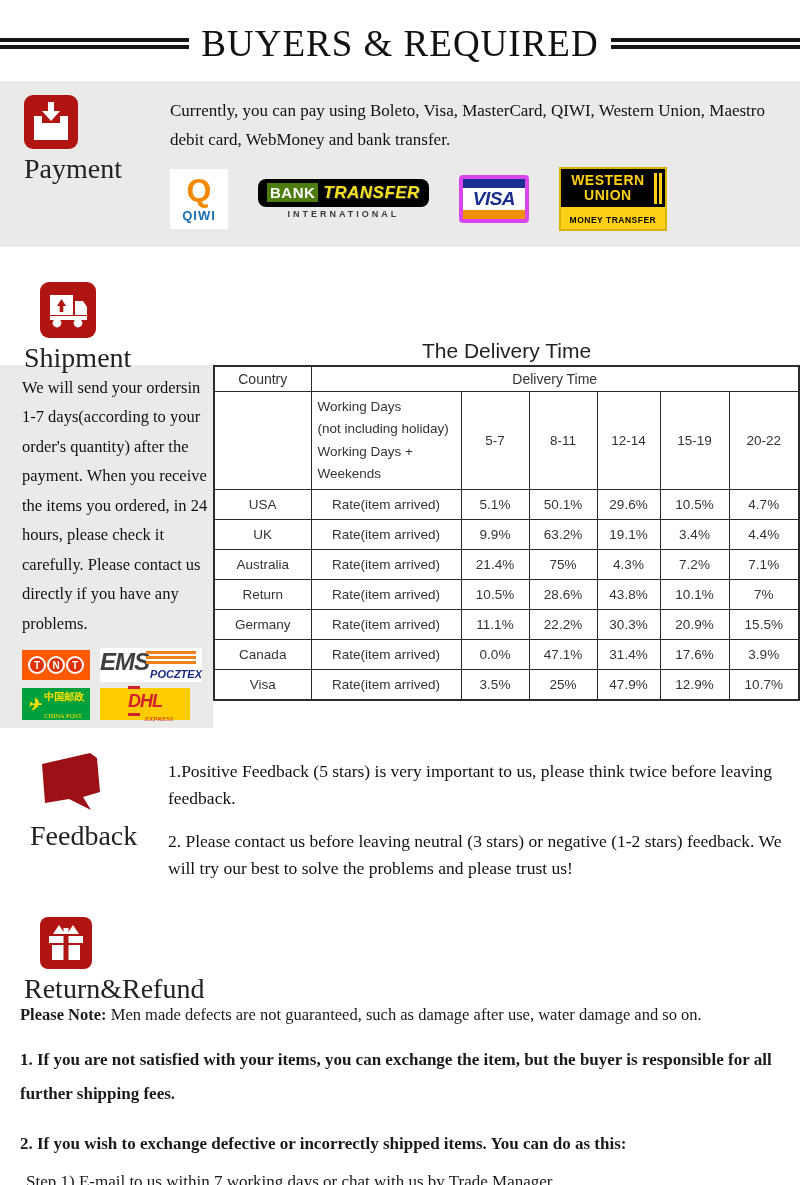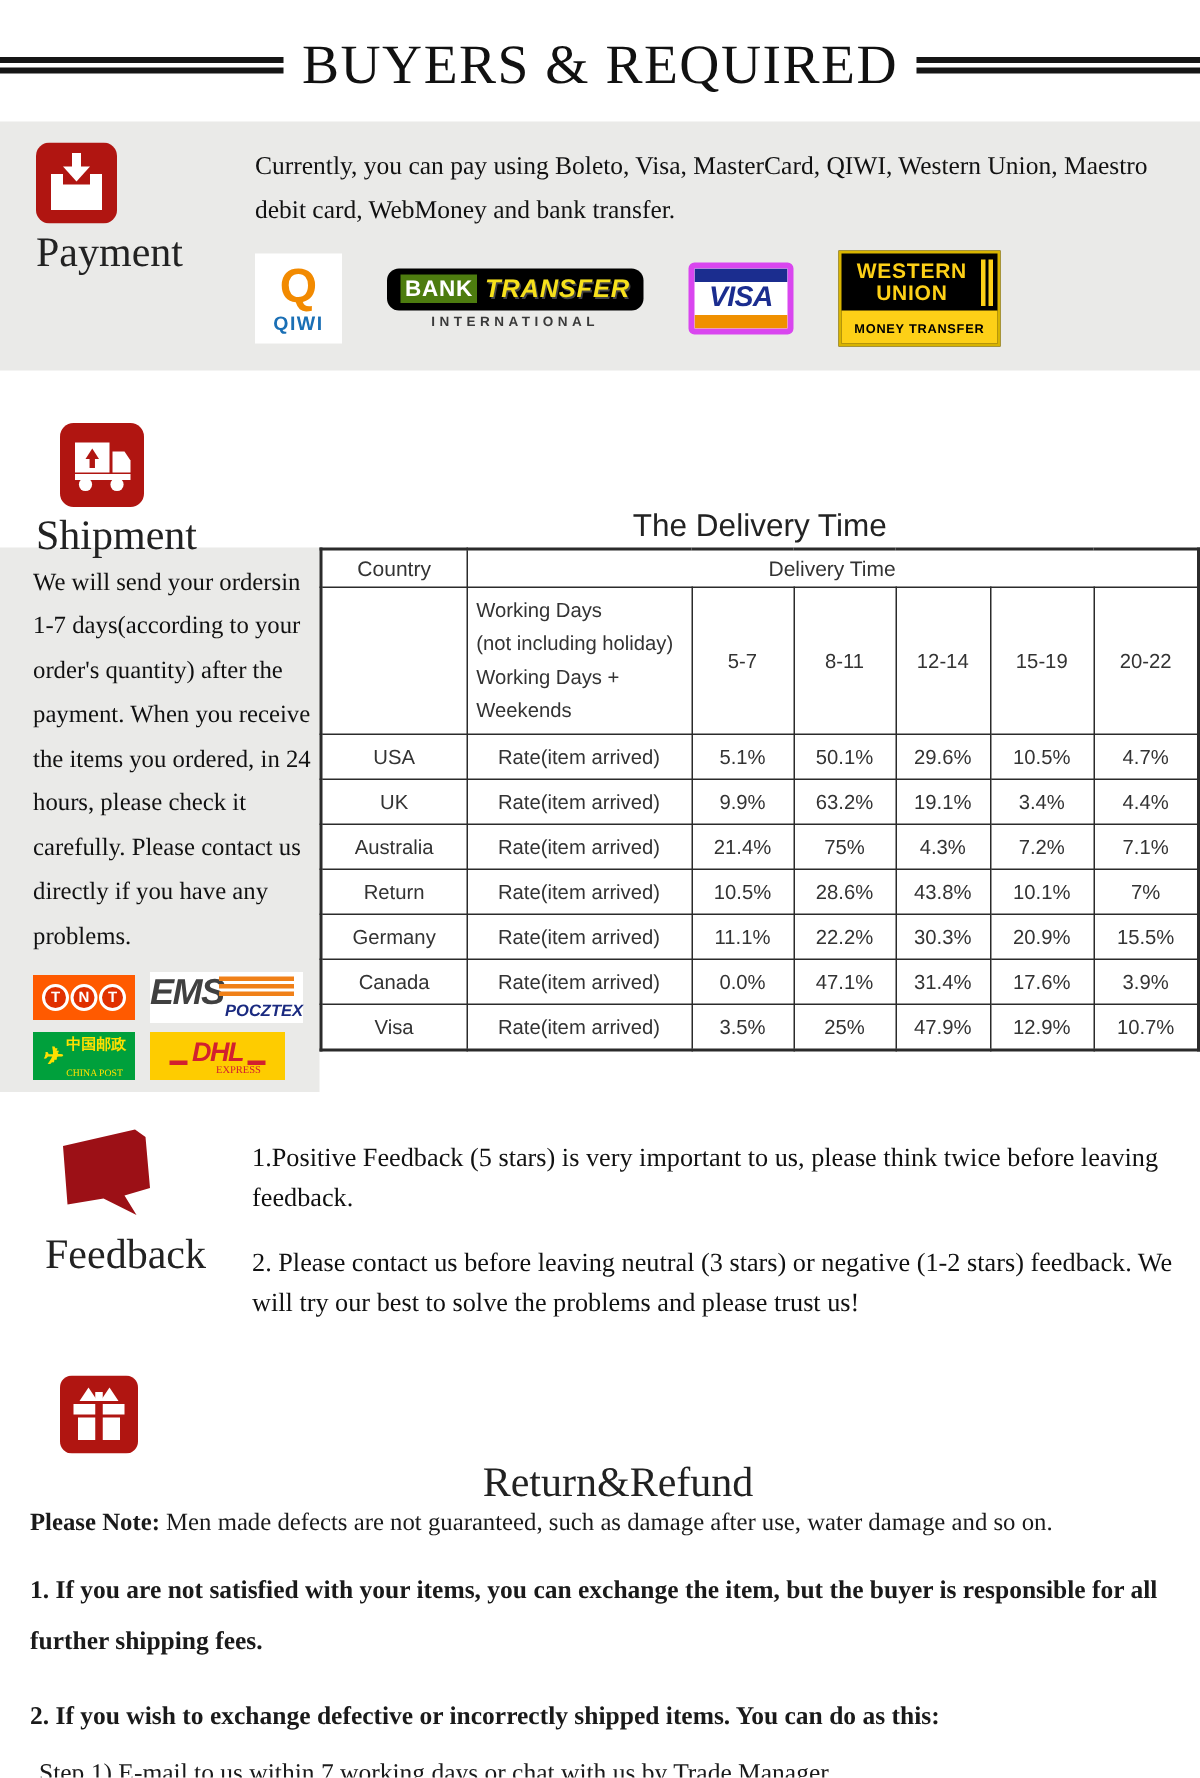--- a/index.html
+++ b/index.html
@@ -64,44 +64,44 @@
   .ems { width:102px; height:34px; background:#fff; position:relative; padding-top:2px; }
   .ems .e-word { color:#404040; font-weight:bold; font-style:italic; font-size:24px; line-height:1; letter-spacing:-1px; font-family:"Liberation Sans",sans-serif; }
   .ems .stripes { position:absolute; left:46px; top:3px; display:flex; flex-direction:column; gap:2px; }
   .ems .stripes i { width:50px; height:3px; background:#f08018; }
   .ems .p-word { position:absolute; right:0; bottom:2px; color:#1a2a80; font-weight:bold; font-style:italic; font-size:11px; font-family:"Liberation Sans",sans-serif; }
   .cpost { width:68px; height:32px; background:#00a03c; display:flex; align-items:center; justify-content:center; gap:3px; }
   .cpost .emblem { color:#ffe000; font-size:16px; font-weight:bold; font-style:italic; }
   .cpost .cn { color:#ffe000; font-size:10px; font-weight:bold; line-height:1.1; }
   .cpost .en { color:#ffe000; font-size:6.5px; line-height:1; }
   .dhl { width:90px; height:32px; background:#fecc00; display:flex; flex-direction:column; align-items:center; justify-content:center; }
-  .dhl .row { display:flex; align-items:flex-end; gap:3px; }
+  .dhl .row { display:flex; align-items:flex-start; gap:3px;flex-direction:column; }
   .dhl .dash { width:12px; height:3px; background:#d2202f; }
   .dhl .d-word { color:#d2202f; font-weight:bold; font-style:italic; font-size:18px; line-height:1; letter-spacing:-1px; font-family:"Liberation Sans",sans-serif; }
-  .dhl .d-sub { color:#d2202f; font-size:7px; line-height:1; margin-left:28px; }
+  .dhl .d-sub { color:#d2202f; font-style:italic; font-size:7px; line-height:1; margin-left:28px; }
 
   .table-col { flex:1; }
   table.delivery { width:100%; border-collapse:collapse; font-family:"Liberation Sans","DejaVu Sans",sans-serif; color:#333; table-layout:fixed; border:2px solid #2b2b2b; }
   table.delivery td, table.delivery th { border:1px solid #2b2b2b; text-align:center; font-weight:400; font-size:13.5px; background:#fff; }
   table.delivery tr.h1 td { height:26px; font-size:14px; }
   table.delivery tr.h2 td { height:66px; }
   table.delivery tr.datarow td { height:30px; }
   td.wdays { text-align:left !important; padding:4px 2px 4px 6px; font-size:12.5px; line-height:1.65; }
   td.country { font-size:14.5px; }
 
   
   .feedback { margin-top:20px; display:flex; padding:0 16px 0 30px; }
   .fb-left { width:138px; flex:none; }
   .fb-left .sec-label { margin-top:-8px; }
   .fb-right { flex:1; padding-top:10px; }
   .fb-right p { font-size:17.5px; line-height:1.55; color:#111; }
   .fb-right p + p { margin-top:16px; }
 
   
-  .ret-hd { margin-top:34px; padding-left:24px;text-align:center; }
+  .ret-hd { margin-top:34px; padding-left:24px; }
   .ret-hd .icon-sq { margin-left:16px; }
   .ret-text { padding:0 20px; }
   .ret-note { margin-top:0; font-size:16.5px; }
   .ret-p1 { margin-top:18px; font-weight:bold; font-size:17px; line-height:2.05; }
   .ret-p2 { margin-top:22px; font-weight:bold; font-size:17px; }
   .ret-steps p { margin:13px 0 0 6px; font-size:17px; line-height:1.75; }
   b.inline { font-weight:bold; }
 </style>
 </head>
 <body>

